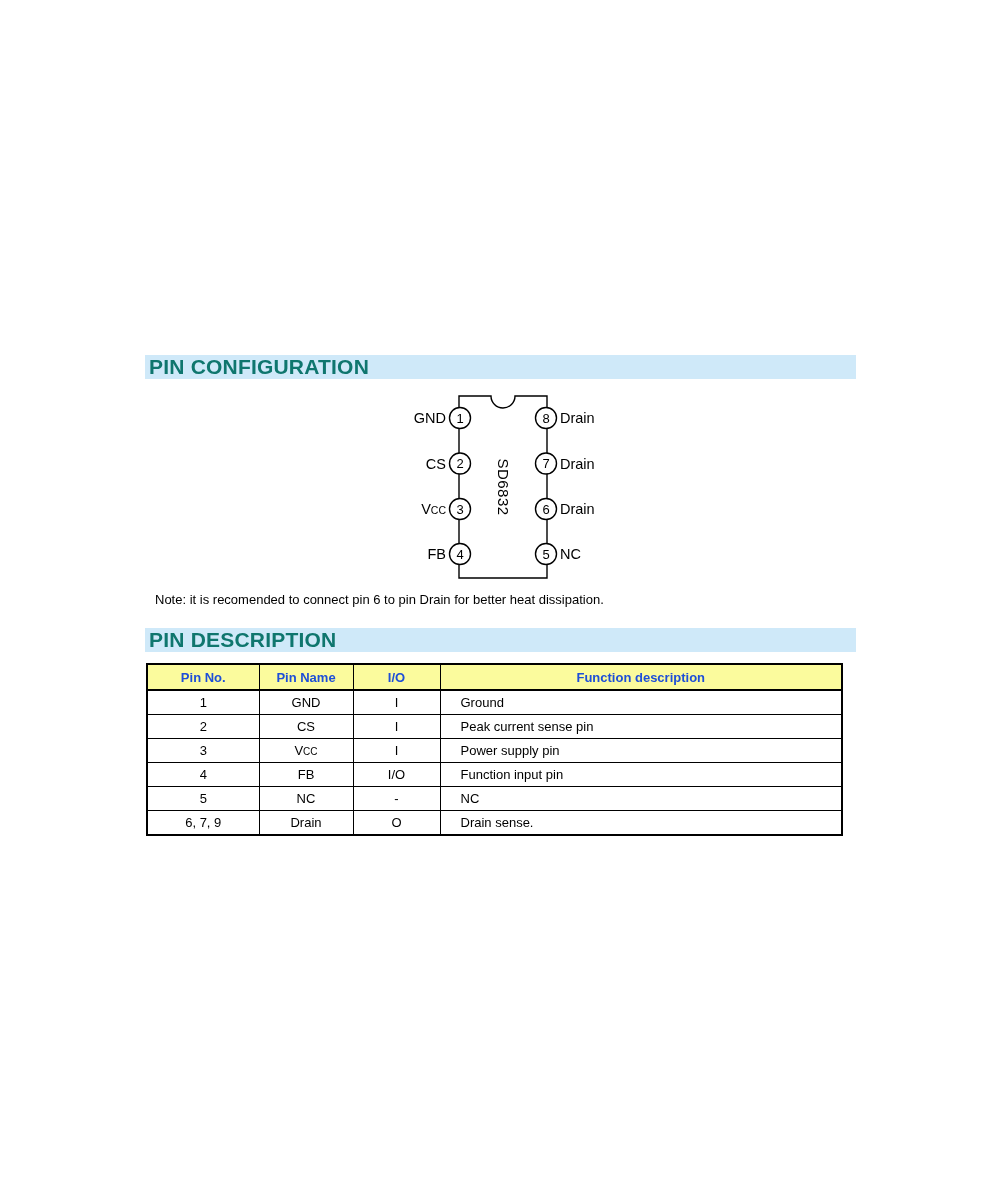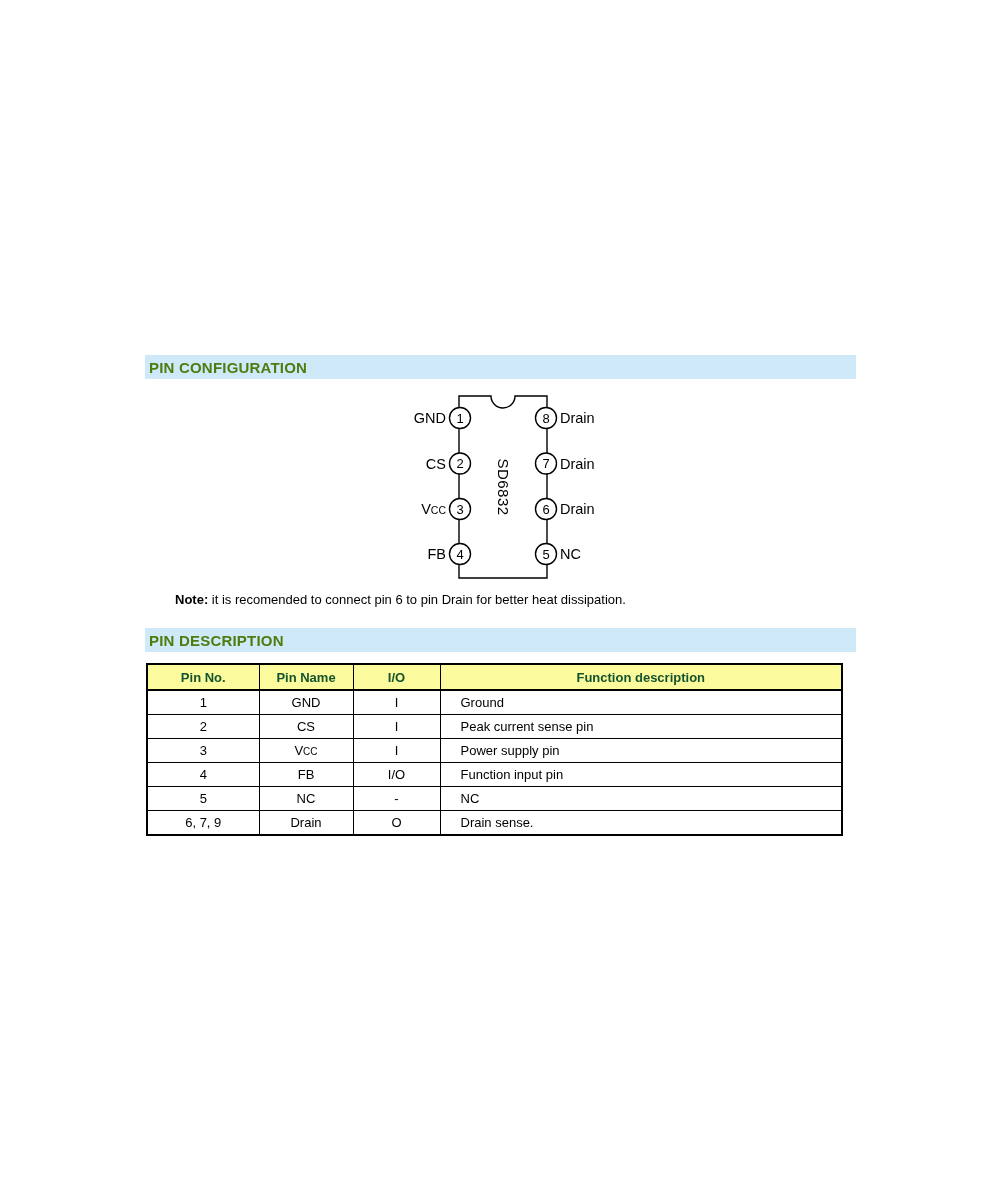--- a/index.html
+++ b/index.html
@@ -19,23 +19,23 @@
   .section-bar {
     position: absolute;
     left: 145px;
     width: 711px;
     height: 24px;
     background: #cfe9f9;
     display: flex;
     align-items: center;
   }
   .section-bar .title {
-    font-size: 15px;
+    font-size: 21px;
     font-weight: bold;
-    color: #4d7c0f;
+    color: #0f766e;
     padding-left: 4px;
     letter-spacing: 0.2px;
   }
   #bar-pin-config { top: 355px; }
   #bar-pin-desc   { top: 628px; align-items: center; }
 
   #pin-diagram {
     position: absolute;
     left: 380px;
     top: 386px;
@@ -50,41 +50,41 @@
   .sc-svg      { font-size: 10.5px; }
 
   #note-line {
     position: absolute;
     left: 155px;
     top: 592px;
     font-size: 13px;
     color: #000000;
     white-space: pre;
   }
-  #note-line .note-label { font-weight: bold; margin-left: 20px; }
+  #note-line .note-label { font-weight: normal; }
 
   #pin-table {
     position: absolute;
     left: 146px;
     top: 663px;
     border-collapse: collapse;
     table-layout: fixed;
     width: 697px;
     border: 2px solid #000000;
   }
   #pin-table th, #pin-table td {
     border: 1px solid #000000;
     font-size: 13px;
     text-align: center;
     padding: 0;
     vertical-align: middle;
   }
   #pin-table thead th {
     background: #fbfb9d;
-    color: #14532d;
+    color: #1d4ed8;
     font-weight: bold;
     height: 24px;
     border-bottom: 2px solid #000000;
   }
   #pin-table tbody td { height: 23px; color: #000000; }
   #pin-table td.func  { text-align: left; padding-left: 20px; }
   .sc { font-size: 10px; }
 </style>
 </head>
 <body>

